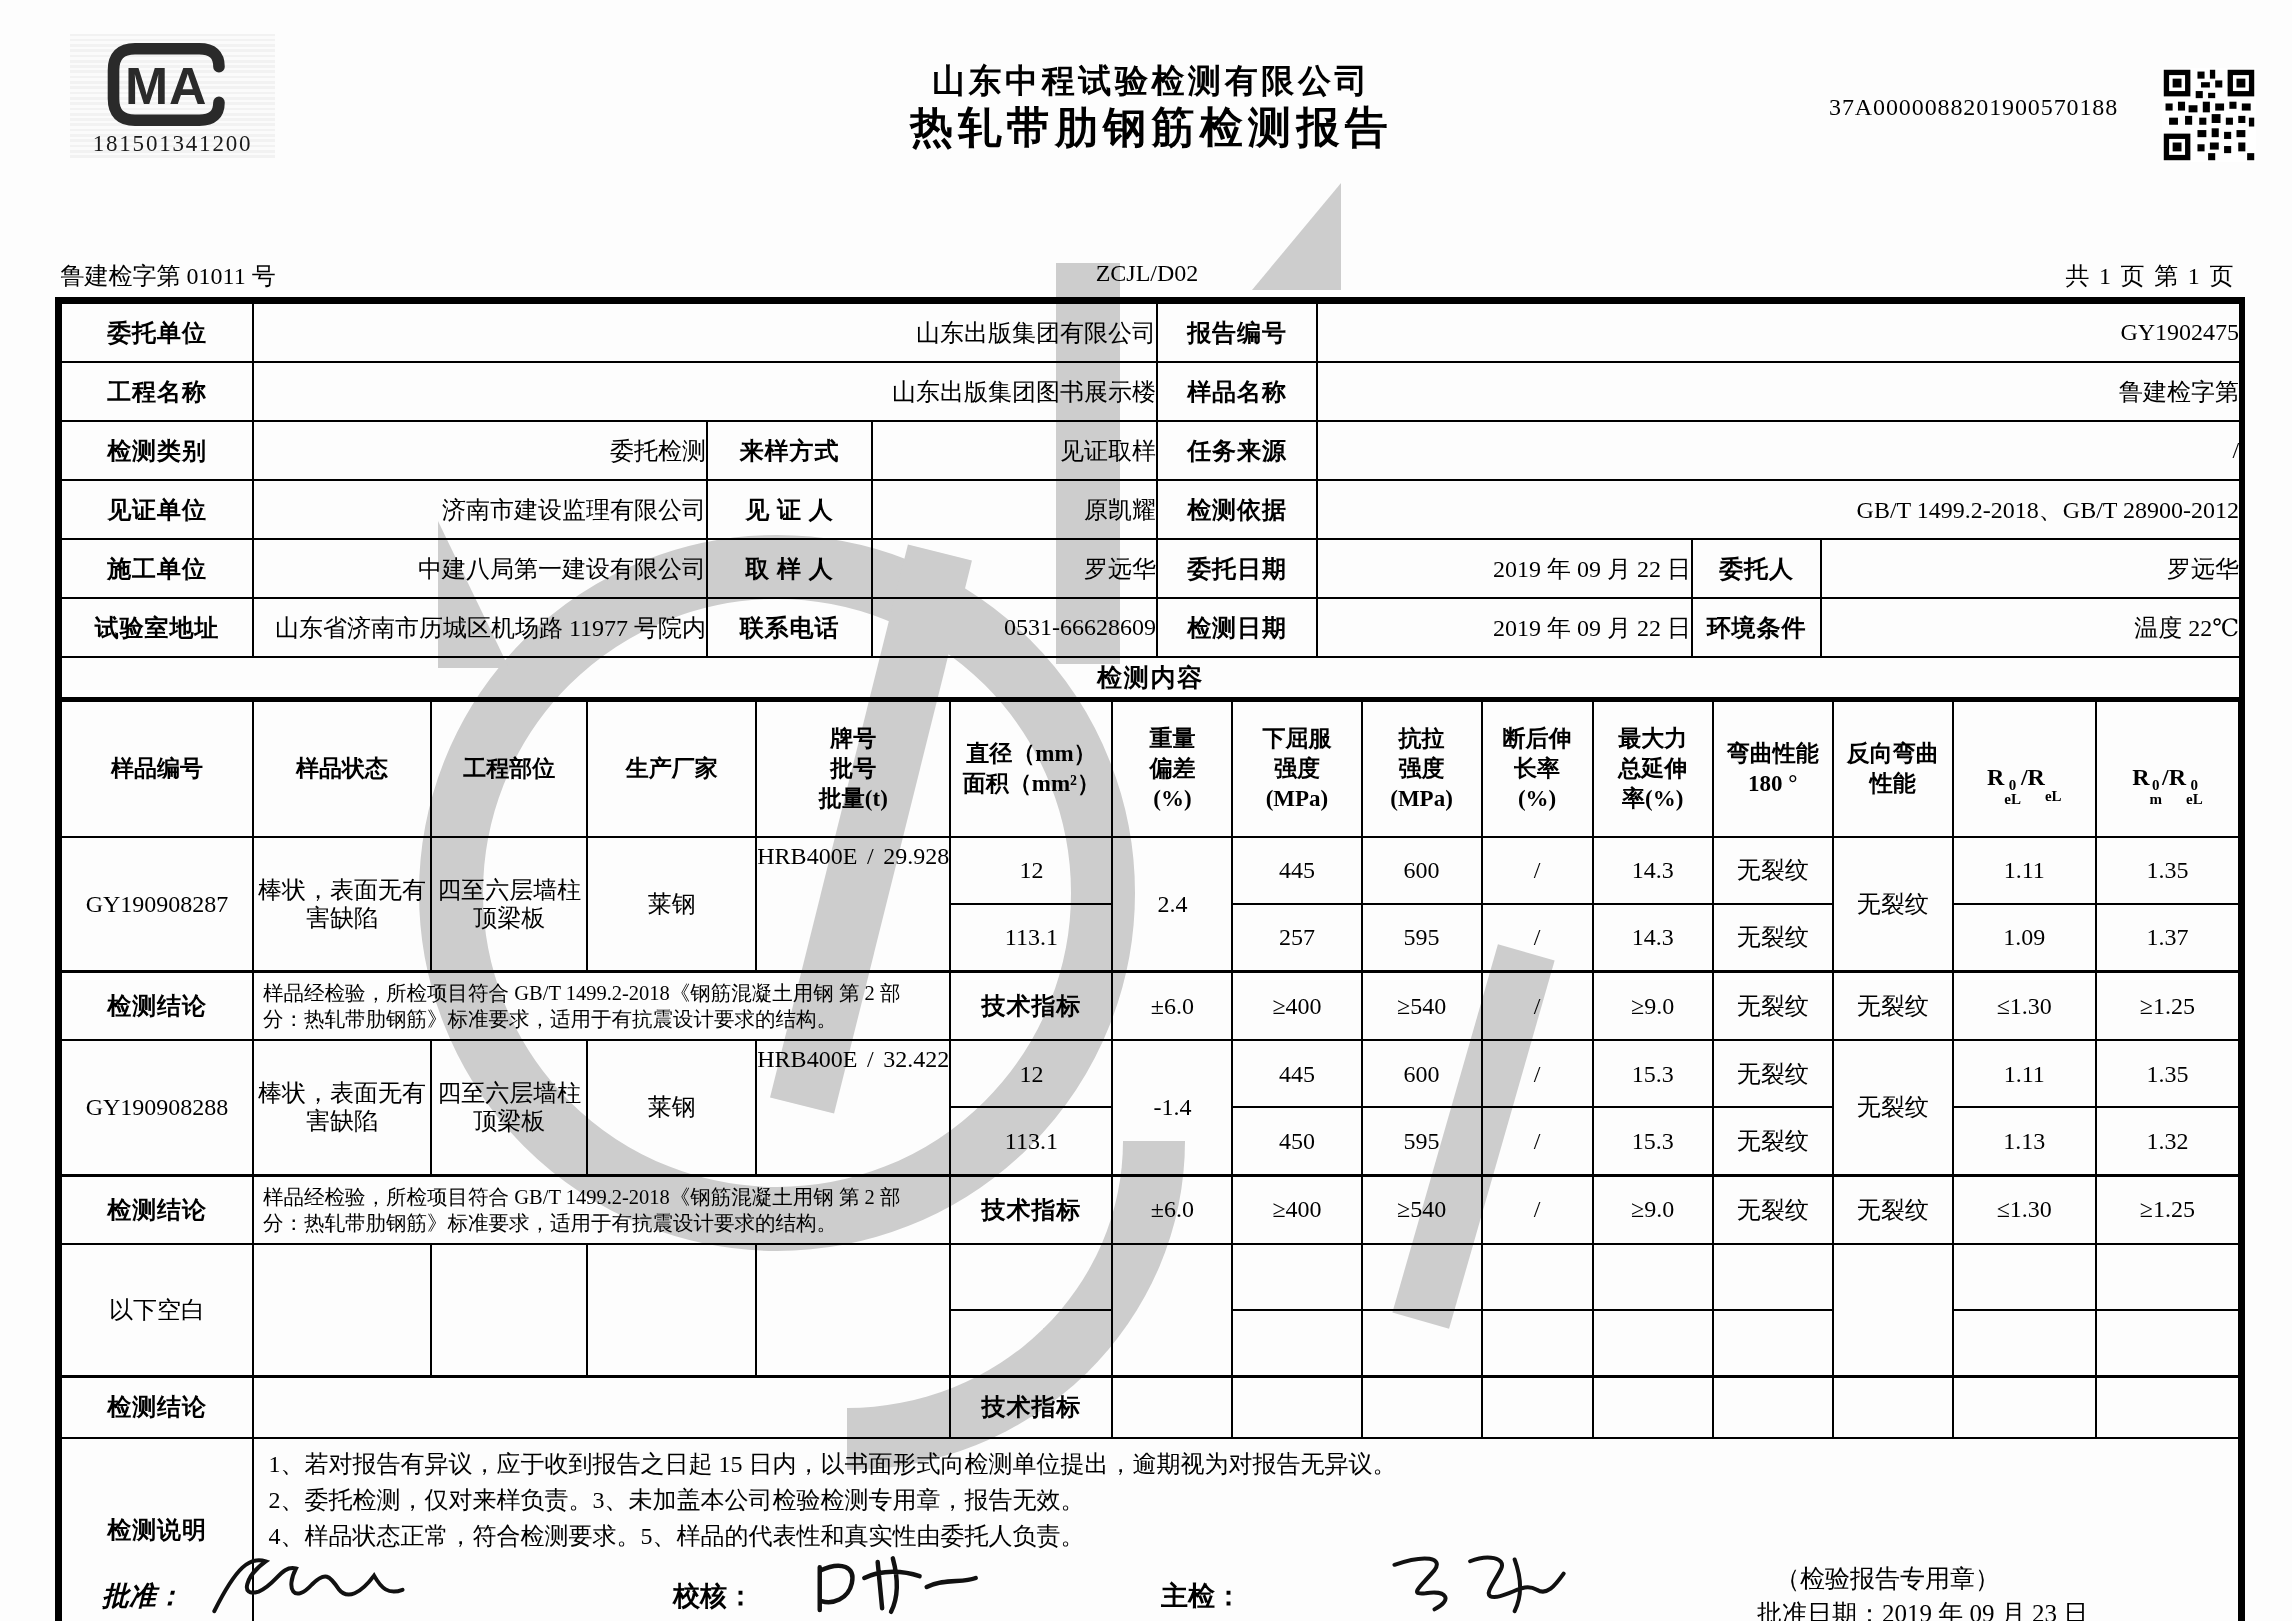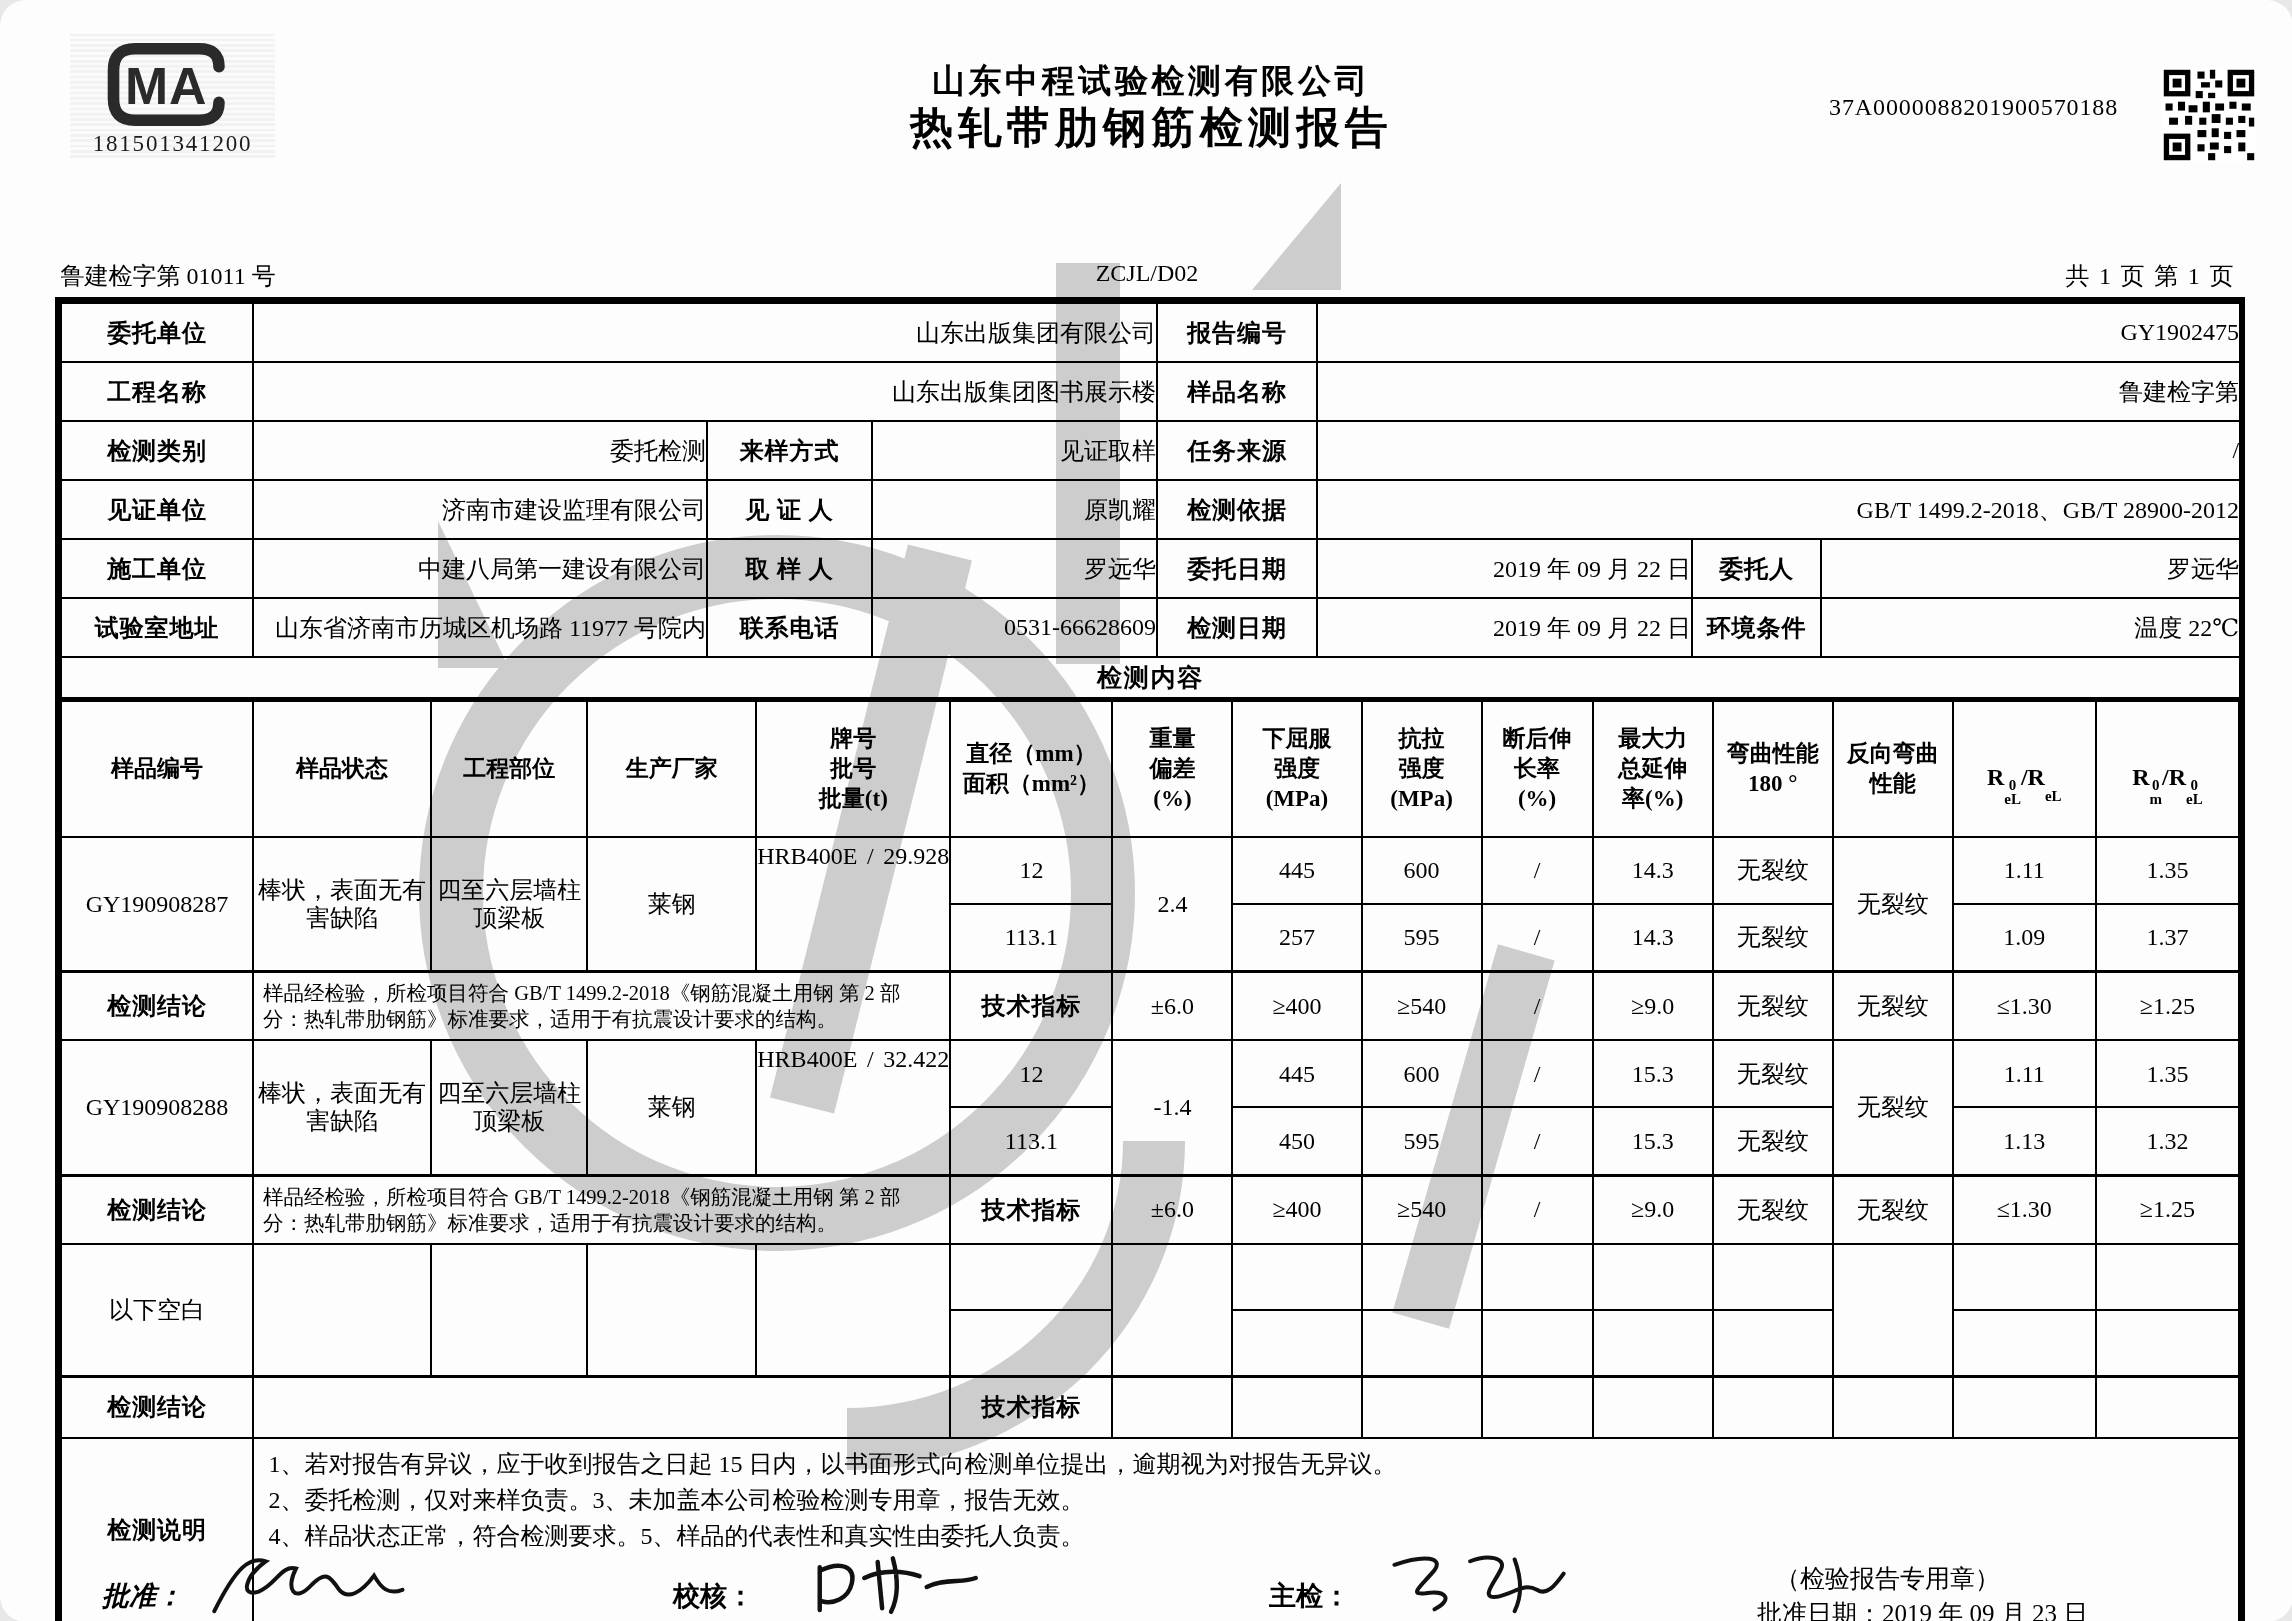--- a/index.html
+++ b/index.html
@@ -1,17 +1,17 @@
 <!DOCTYPE html>
 <html style="font-size:14.3px"><head>
 <meta charset="utf-8">
 <style>
   html,body{margin:0;padding:0;background:#e8e8e8;}
   .page{position:relative;width:2293px;height:1622px;background:#fdfdfd;
-        font-family:"Liberation Serif","DejaVu Serif",serif;color:#000;overflow:hidden;border-radius:26px;}
+        font-family:"Liberation Serif","DejaVu Serif",serif;color:#000;overflow:hidden;}
   
   .wm{position:absolute;z-index:0;pointer-events:none;}
   .wm-ring{left:419px;top:535px;width:588px;height:588px;border:64px solid #cdcdcd;border-radius:50%;}
   .wm-bar-v{left:1056px;top:263px;width:64px;height:401px;background:#cdcdcd;}
   .wm-bar-d{left:838px;top:544px;width:66px;height:570px;background:#cdcdcd;transform:rotate(14deg);}
   .wm-bar-d2{left:1444px;top:945px;width:59px;height:383px;background:#cdcdcd;transform:rotate(16deg);}
   .wm-tri1{left:1252px;top:183px;width:89px;height:107px;background:#cdcdcd;clip-path:polygon(100% 0,100% 100%,0 100%);}
   .wm-tri2{left:438px;top:521px;width:71px;height:147px;background:#cdcdcd;clip-path:polygon(0 0,100% 100%,0 100%);}
   .wm-arc{left:847px;top:1141px;width:276px;height:267px;border:62px solid #cdcdcd;border-left:none;border-top:none;border-radius:0 0 100% 0;}
   
@@ -409,21 +409,21 @@
 
   <div class="footer">
     <span class="sig-label" style="left:102px;font-style:italic;">批准：</span>
     <svg class="sig" style="left:196px;top:7.1px;" width="223" height="71" viewBox="0 0 250 80">
       <path d="M20 70 C45 20 60 8 78 14 C55 30 48 55 70 48 C90 40 95 18 112 22 C100 45 110 62 130 40 C145 25 150 30 160 45 C170 58 185 50 200 30 C208 44 216 52 232 46" fill="none" stroke="#111" stroke-width="4.5" stroke-linecap="round"></path>
     </svg>
     <span class="sig-label" style="left:673px;">校核：</span>
     <svg class="sig" style="left:793px;top:9px;" width="205" height="70" viewBox="0 0 230 78">
       <path d="M30 18 L30 66 M30 22 C55 10 70 18 66 36 C62 54 44 60 32 56 M95 12 L100 64 M80 30 C100 20 125 22 142 28 M112 8 C118 30 118 52 110 68 M150 40 C170 30 190 36 205 30" fill="none" stroke="#111" stroke-width="5" stroke-linecap="round"></path>
     </svg>
-    <span class="sig-label" style="left:1269px;">主检：</span>
+    <span class="sig-label" style="left:1161px;">主检：</span>
     <svg class="sig" style="left:1372px;top:5.3px;" width="223" height="73" viewBox="0 0 250 82">
       <path d="M25 20 C60 8 80 12 70 26 C55 44 40 54 60 52 C85 48 90 60 70 70 M110 16 C130 8 150 12 145 24 C138 40 120 58 140 56 C160 52 170 40 185 48 C196 55 205 44 215 30 M160 14 C168 36 168 56 160 72" fill="none" stroke="#111" stroke-width="4.5" stroke-linecap="round"></path>
     </svg>
     <span class="seal-note">（检验报告专用章）</span>
     <span class="approve-date"><span>批准日期：</span><span>2019 年 09 月 23 日</span></span>
   </div>
 
 </div>
 
 

